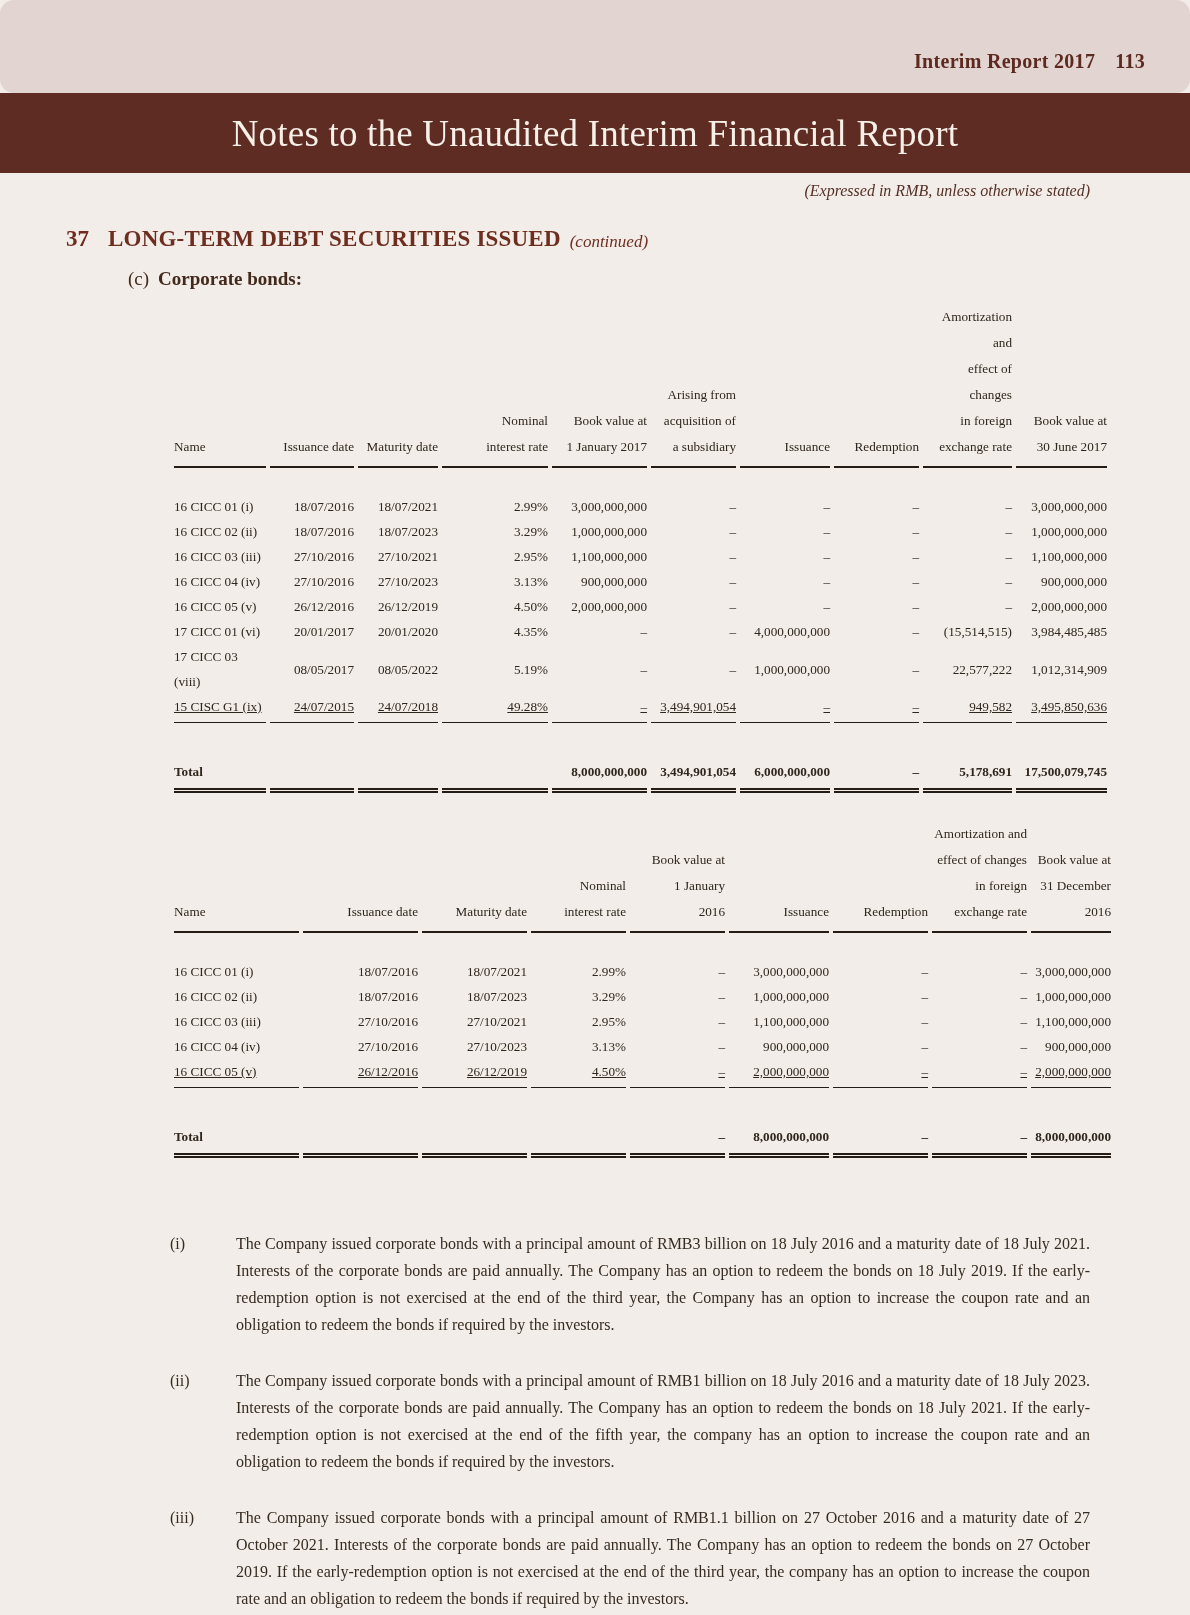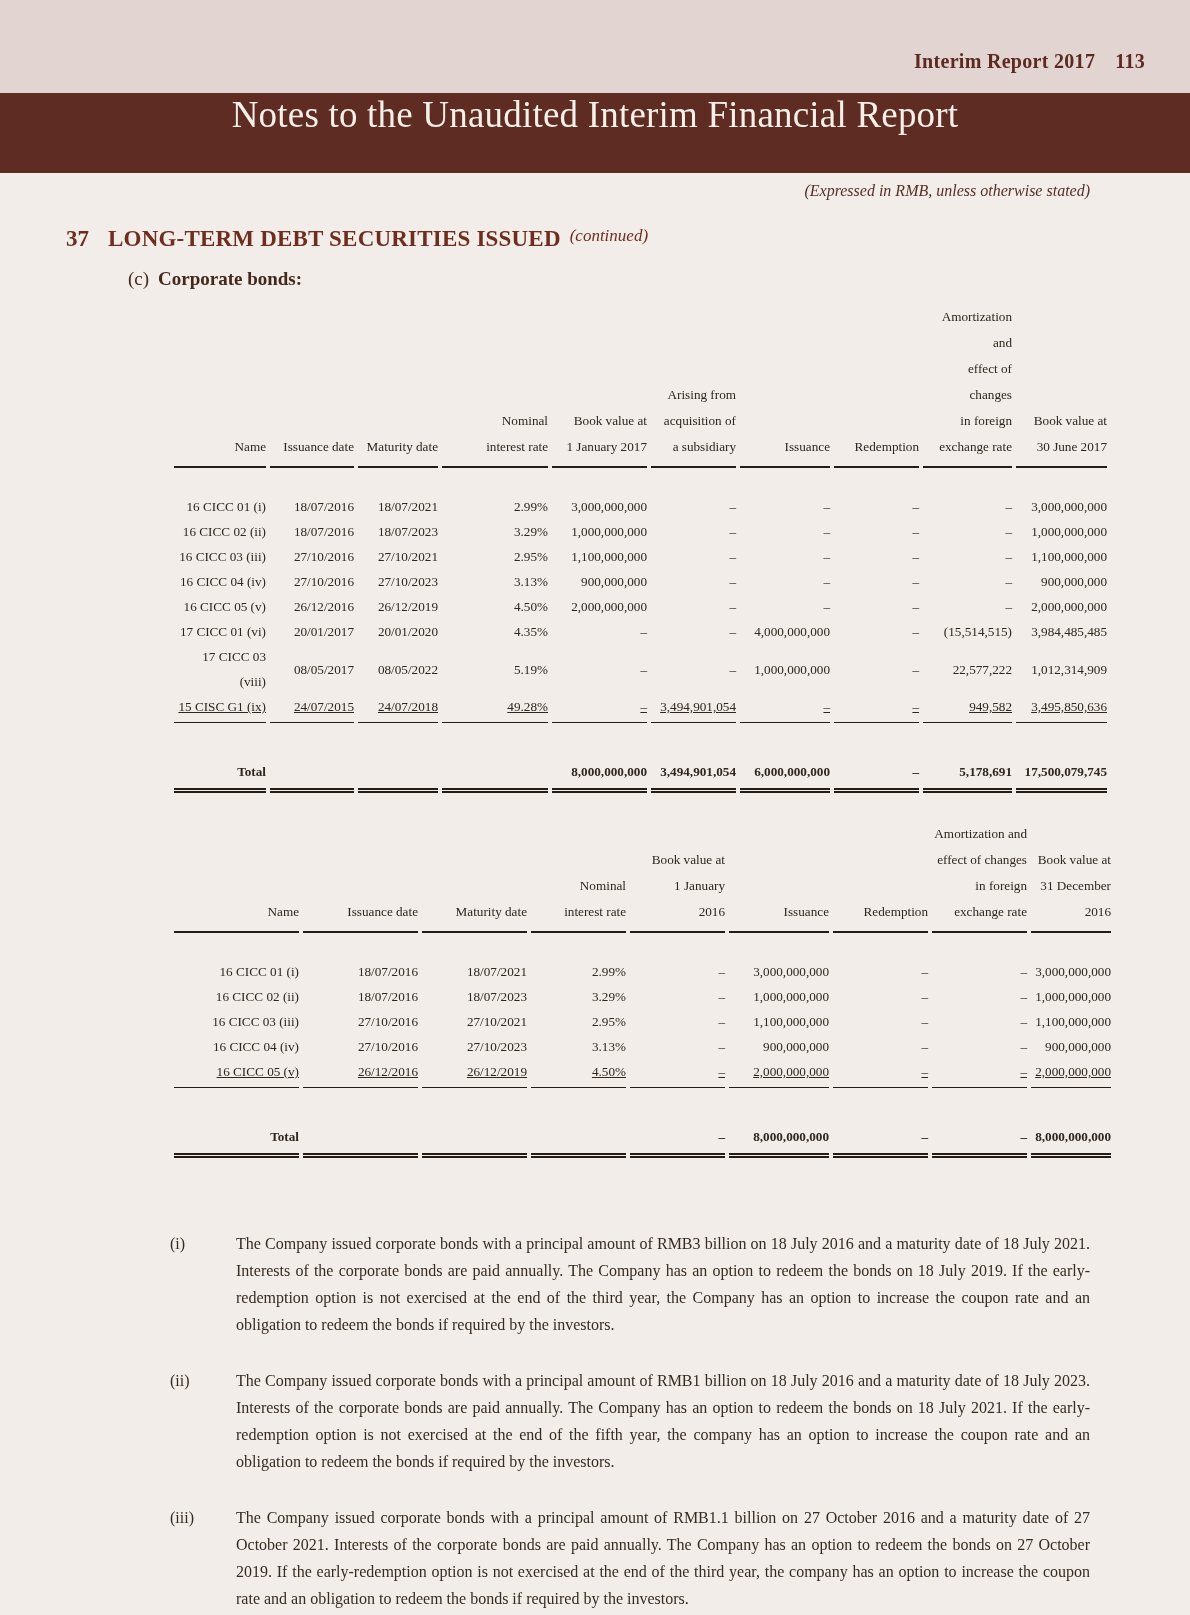--- a/index.html
+++ b/index.html
@@ -12,34 +12,35 @@
     position: relative;
   }
 
   
   .top-band {
     height: 93px;
     background: #e2d4d0;
     box-sizing: border-box;
     padding: 50px 45px 0 0;
     text-align: right;
+    border-radius: 14px;
   }
   .report-ref {
     color: #5c2a20;
     font-weight: bold;
     font-size: 20px;
     letter-spacing: 0.3px;
   }
   .report-ref .page-num { margin-left: 20px; }
 
   .title-band {
     height: 80px;
     background: #5e2c23;
     display: flex;
-    align-items: flex-start;
+    align-items: center;
     justify-content: center;
   }
   .title-band h1 {
     margin: 0;
     color: #f6f0e8;
     font-size: 37px;
     font-weight: normal;
     letter-spacing: 0.2px;
   }
 
@@ -49,21 +50,21 @@
     font-style: italic;
     font-size: 16px;
     color: #553026;
   }
 
   
   .section-heading {
     margin: 26px 0 0 66px;
     color: #6d2e1f;
     display: flex;
-    align-items: flex-start;
+    align-items: flex-end;
   }
   .section-heading .num {
     font-size: 23px;
     font-weight: bold;
     width: 42px;
   }
   .section-heading .txt {
     font-size: 23px;
     font-weight: bold;
     letter-spacing: 0.2px;
@@ -100,21 +101,21 @@
     white-space: pre-line;
     padding: 0 0 6px 0;
     border-bottom: 2px solid #241c15;
     text-align: right;
   }
   table.fin td {
     line-height: 25px;
     padding: 0;
     text-align: right;
   }
-  table.fin th:first-child, table.fin td:first-child { text-align: right; }
+  table.fin th:first-child, table.fin td:first-child { text-align: left; }
   tbody.data tr:first-child td { padding-top: 26px; }
   tbody.data tr:last-child td { border-bottom: 1.6px solid #241c15; padding-bottom: 3px; text-decoration: underline; }
   tbody.total td {
     padding-top: 36px;
     padding-bottom: 4px;
     border-bottom: 5px double #241c15;
     font-weight: bold;
   }
   .tbl2 { margin-top: 28px; }
 

